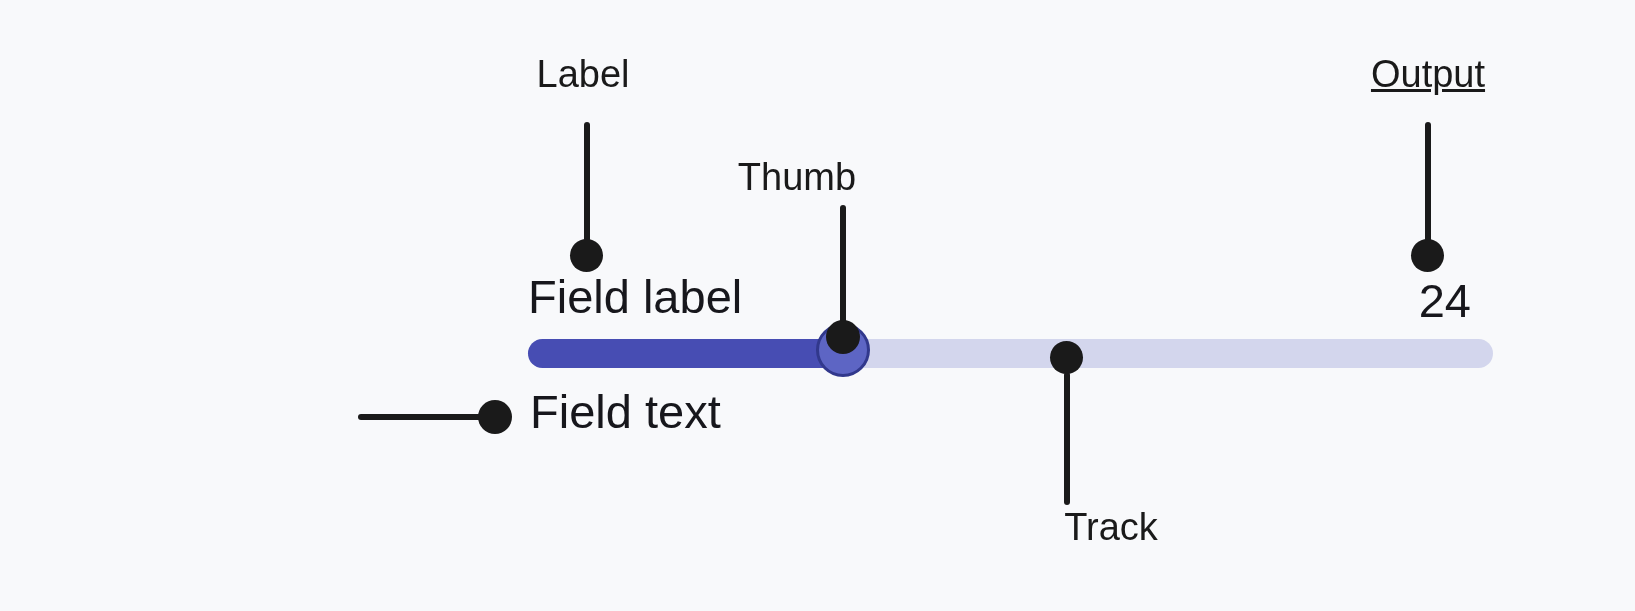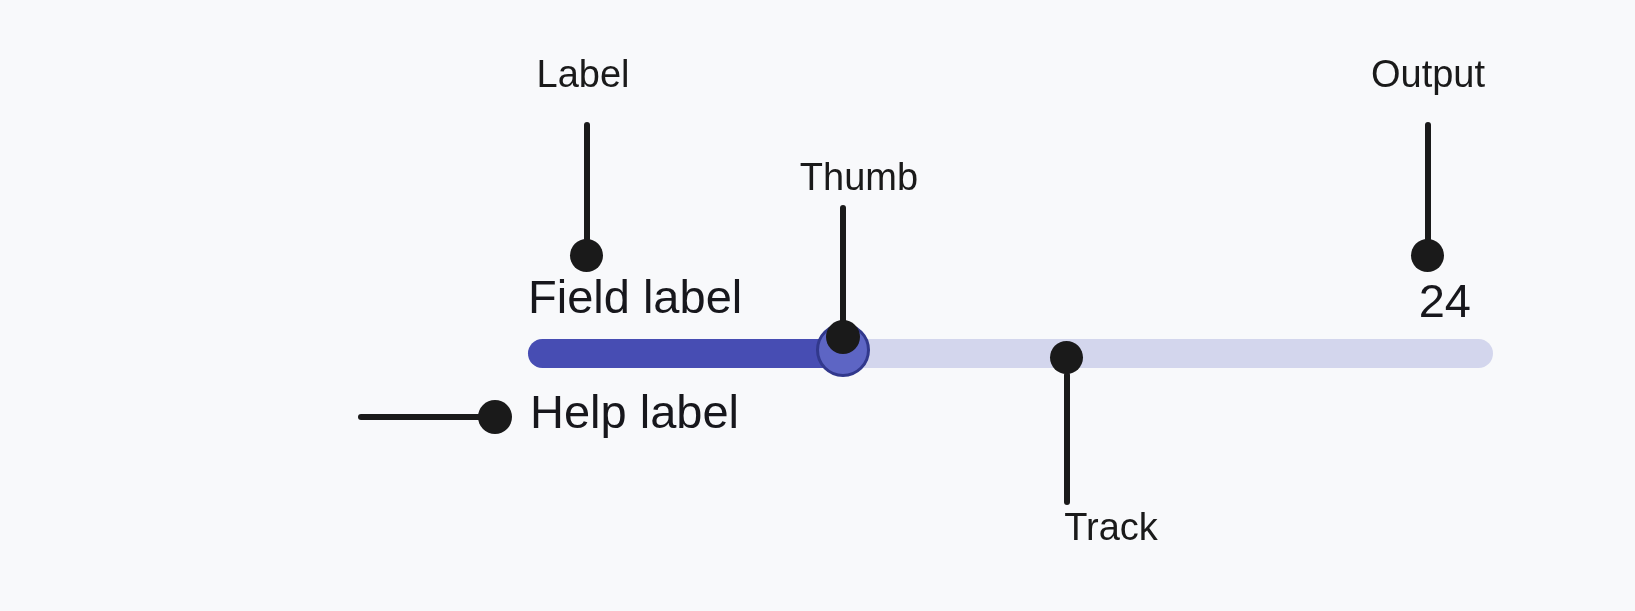--- a/index.html
+++ b/index.html
@@ -72,40 +72,40 @@
 </style>
 </head>
 <body>
 
 <div class="canvas">
 
   <div class="ann-text centered" style="left:583px;top:55px;">Label</div>
   <div class="v-line" style="left:584px;top:122px;height:120px;"></div>
   <div class="dot" style="left:570px;top:239px;"></div>
 
-  <div class="ann-text centered" style="left:859px;top:158px;">Thumb</div>
+  <div class="ann-text centered" style="left:797px;top:158px;">Thumb</div>
   <div class="v-line" style="left:840px;top:205px;height:122px;z-index:5;"></div>
   <div class="dot" style="left:826px;top:320px;width:34px;height:34px;"></div>
 
-  <div class="ann-text centered" style="left:1428px;top:55px;">Output</div>
+  <div class="ann-text centered" style="left:1428px;top:55px;text-decoration:underline;">Output</div>
   <div class="v-line" style="left:1425px;top:122px;height:120px;"></div>
   <div class="dot" style="left:1411px;top:239px;"></div>
 
   <div class="dot" style="left:1050px;top:341px;"></div>
   <div class="v-line" style="left:1064px;top:372px;height:133px;z-index:5;"></div>
   <div class="ann-text centered" style="left:1063px;top:508px;margin-left:48px;">Track</div>
 
   <div class="h-line" style="left:358px;top:414px;width:124px;"></div>
   <div class="dot" style="left:478px;top:400px;width:34px;height:34px;"></div>
 
   <div class="field-text" style="left:528px;top:273px;">Field label</div>
 
   <div class="track">
     <div class="track-fill"></div>
   </div>
 
   <div class="thumb"></div>
 
-  <div class="field-text" style="left:530px;top:388px;">Help label</div>
+  <div class="field-text" style="left:530px;top:388px;">Field text</div>
 
   <div class="output-value">24</div>
 
 </div>
 
 </body></html>

